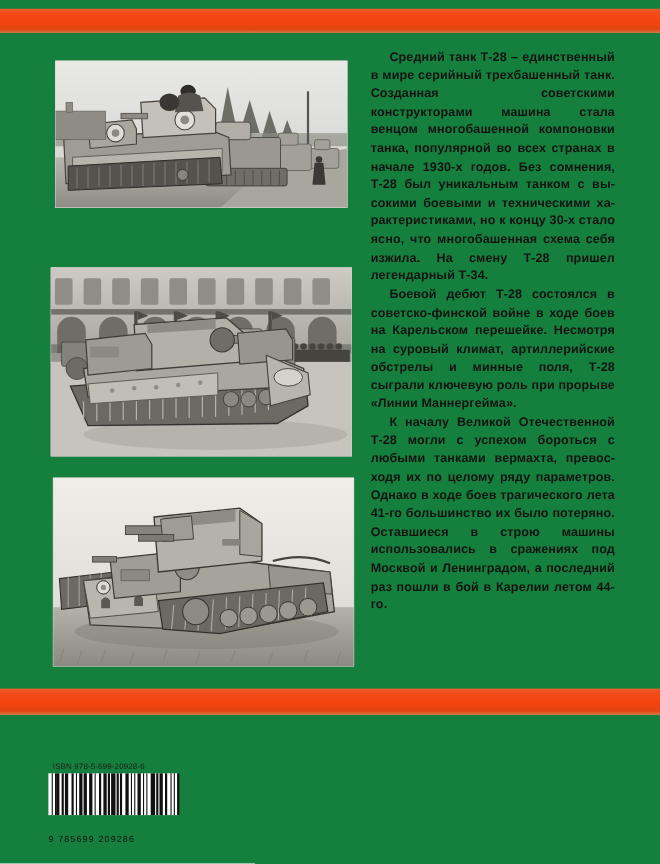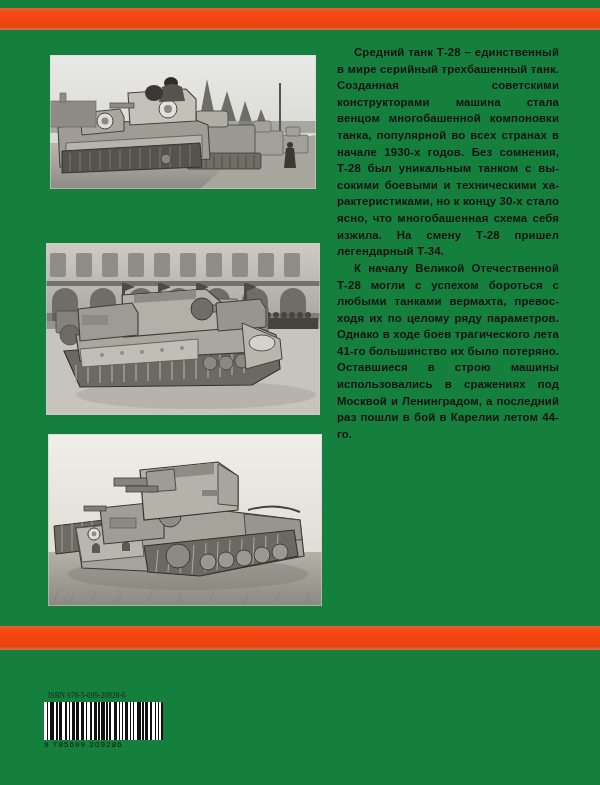--- a/index.html
+++ b/index.html
@@ -67,40 +67,40 @@
     top: 692px;
     width: 122px;
   }
   #isbn-text {
     font-size: 7.2px;
     color: #1c1c1c;
     letter-spacing: 0.15px;
     margin-left: 4px;
     margin-bottom: 2px;
     white-space: nowrap;
-    font-family: Liberation Serif, serif;
+    font-family: Liberation Sans, sans-serif;
   }
   #barcode-bars {
     height: 38px;
     width: 118px;
     position: relative;
     background: #ffffff;
   }
   #barcode-bars i {
     position: absolute;
     top: 0;
     bottom: 0;
     background: #111111;
     display: block;
   }
   #barcode-digits {
     font-size: 8px;
     color: #111111;
     letter-spacing: 1.1px;
-    margin-top: 0;
+    margin-top: 17px;
     white-space: nowrap;
     font-family: "Liberation Sans", sans-serif;
   }
 </style>
 </head>
 <body>
 
 <div id="page">
 
   <div class="rule" id="rule-top"></div>
@@ -440,20 +440,21 @@
 
         <path d="M170 30 L190 42 L190 72 L170 70 Z" fill="#a7a59c" stroke="#43413d" stroke-width="0.9"></path>
         <rect x="154" y="56" width="16" height="6" fill="#85837c"></rect>
       </g>
       <rect x="0" y="0" width="274" height="172" fill="none" stroke="#d0cec7" stroke-width="1"></rect>
     </svg>
   </div>
 
   <div id="text-column">
     <p>Средний танк Т-28 – единствен­ный в мире серийный трехбашен­ный танк. Созданная советскими конструкторами машина стала венцом многобашенной компоновки танка, популярной во всех странах в начале 1930-х годов. Без сомнения, Т-28 был уникальным танком с вы­сокими боевыми и техническими ха­рактеристиками, но к концу 30-х стало ясно, что многобашенная схема себя изжила. На смену Т-28 пришел легендарный Т-34.</p>
+    <p>Боевой дебют Т-28 состоялся в советско-финской войне в ходе боев на Карельском перешейке. Не­смотря на суровый климат, артил­лерийские обстрелы и минные поля, Т-28 сыграли ключевую роль при прорыве «Линии Маннергейма».</p>
     <p>К началу Великой Отечественной Т-28 могли с успехом бороться с любыми танками вермахта, превос­ходя их по целому ряду параметров. Однако в ходе боев трагического лета 41-го большинство их было по­теряно. Оставшиеся в строю машины использовались в сражени­ях под Москвой и Ленинградом, а последний раз пошли в бой в Каре­лии летом 44-го.</p>
   </div>
 
   <div id="isbn-block">
     <div id="isbn-text">ISBN 978-5-699-20928-6</div>
     <div id="barcode-bars">
         <i style="left: 2.56757px; width: 1.56757px;"></i>
         <i style="left: 5.7027px; width: 1.56757px;"></i>
         <i style="left: 7.27027px; width: 3.13514px;"></i>
         <i style="left: 11.973px; width: 1.56757px;"></i>

